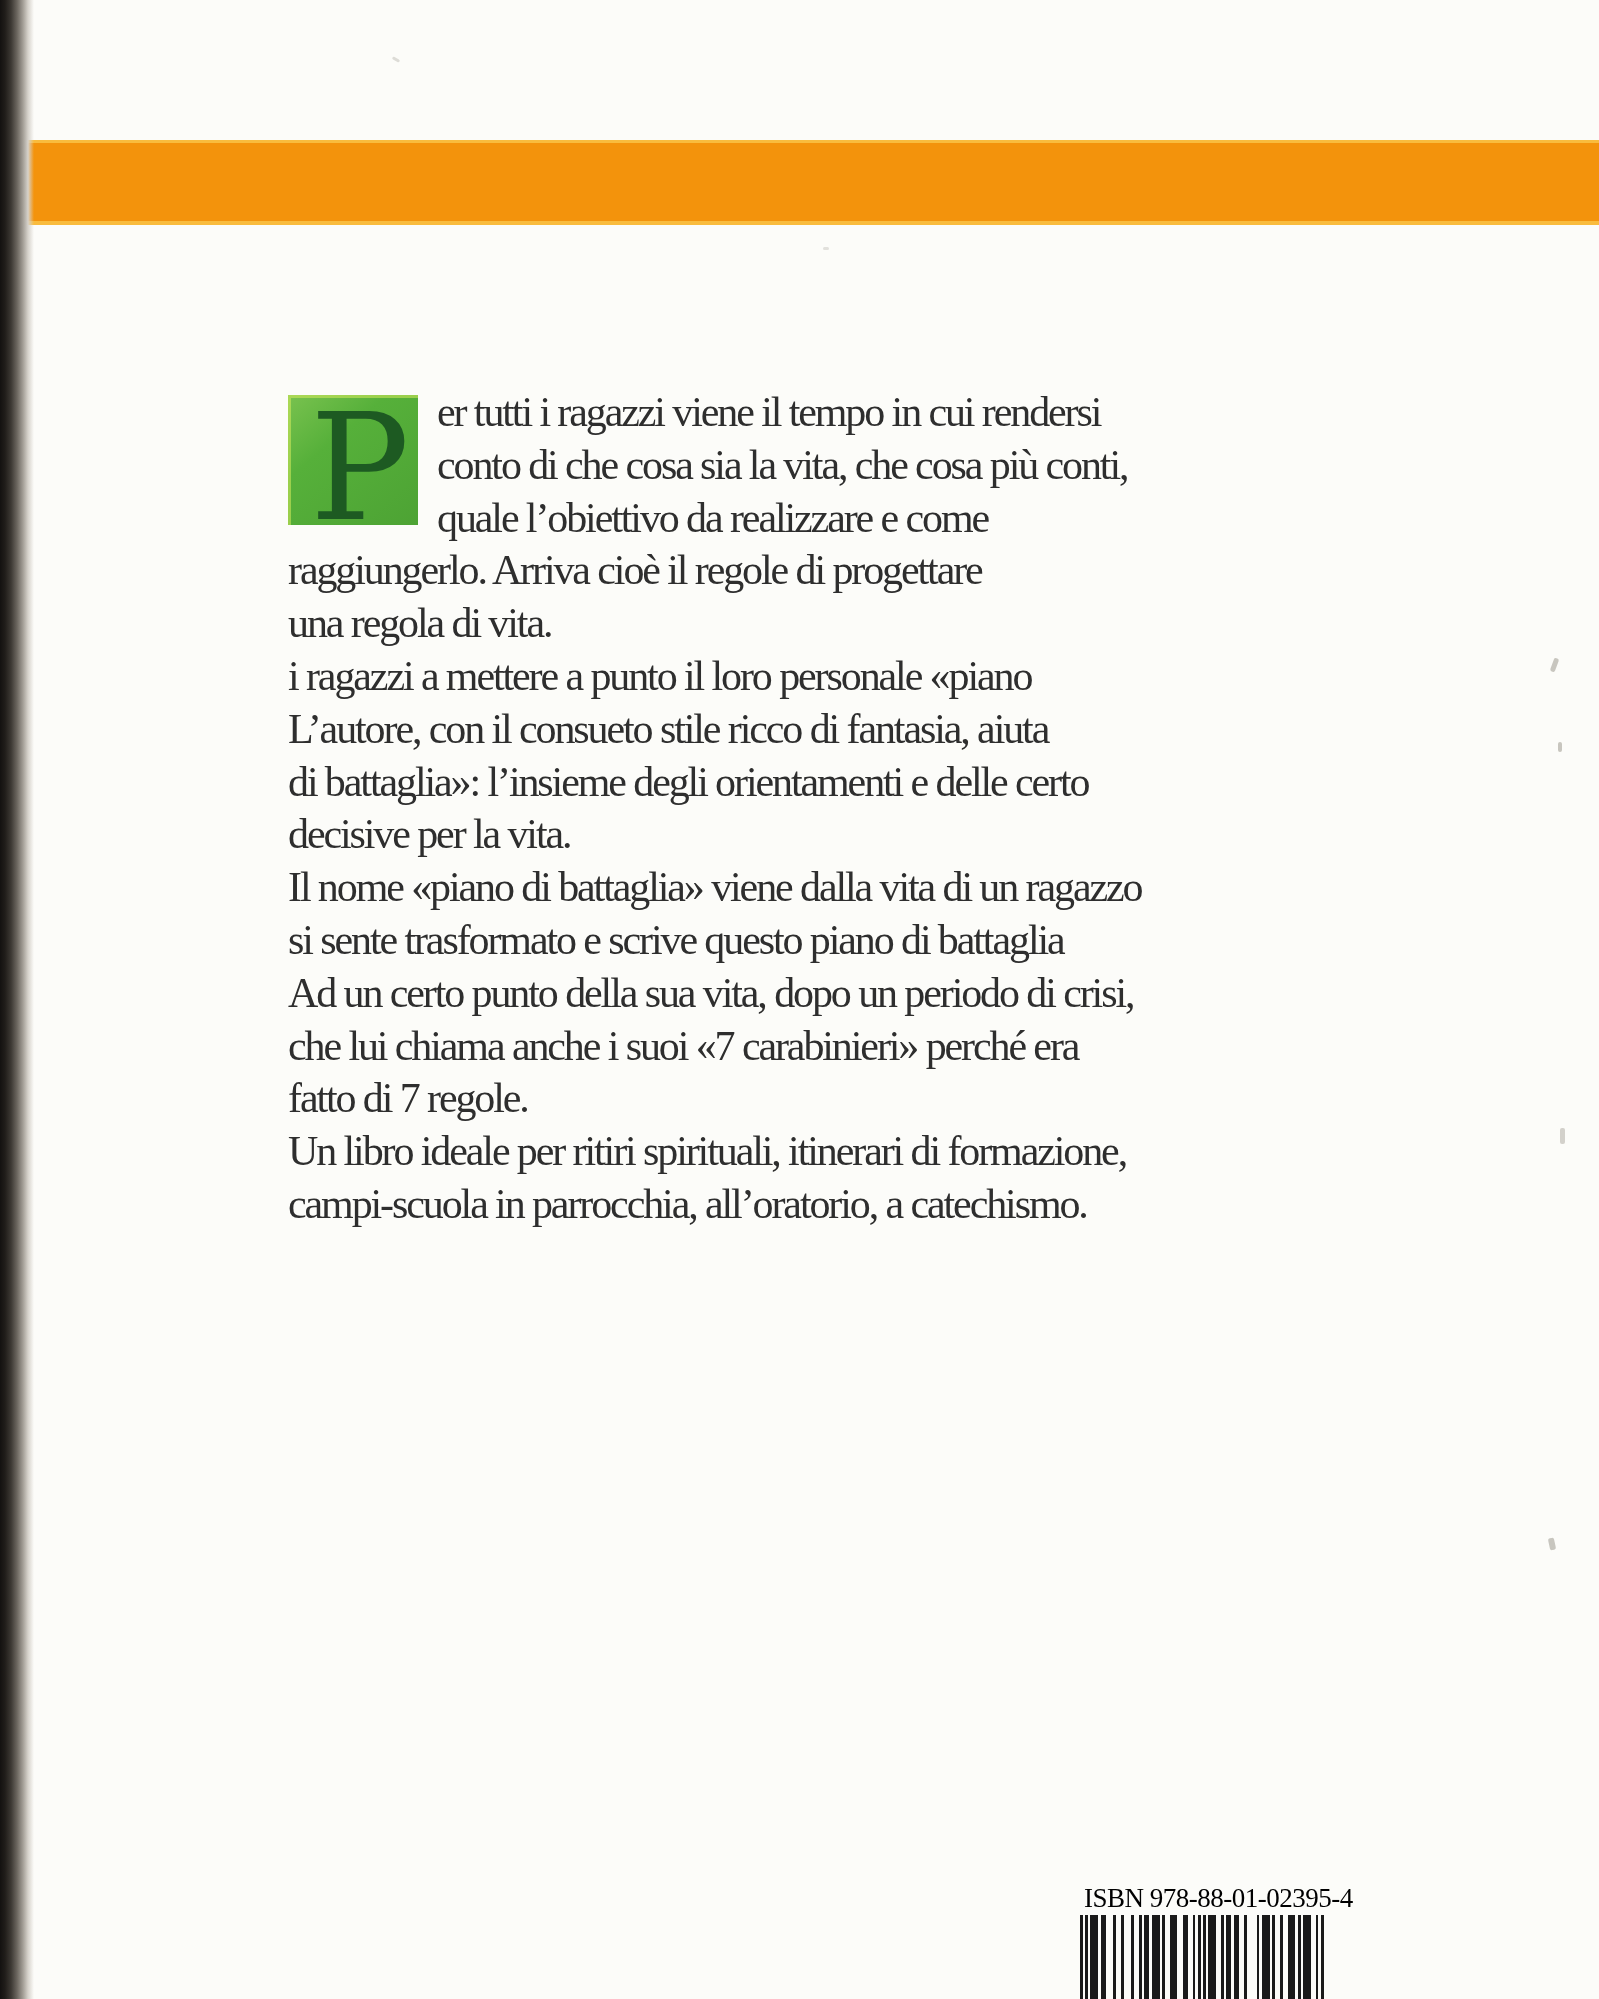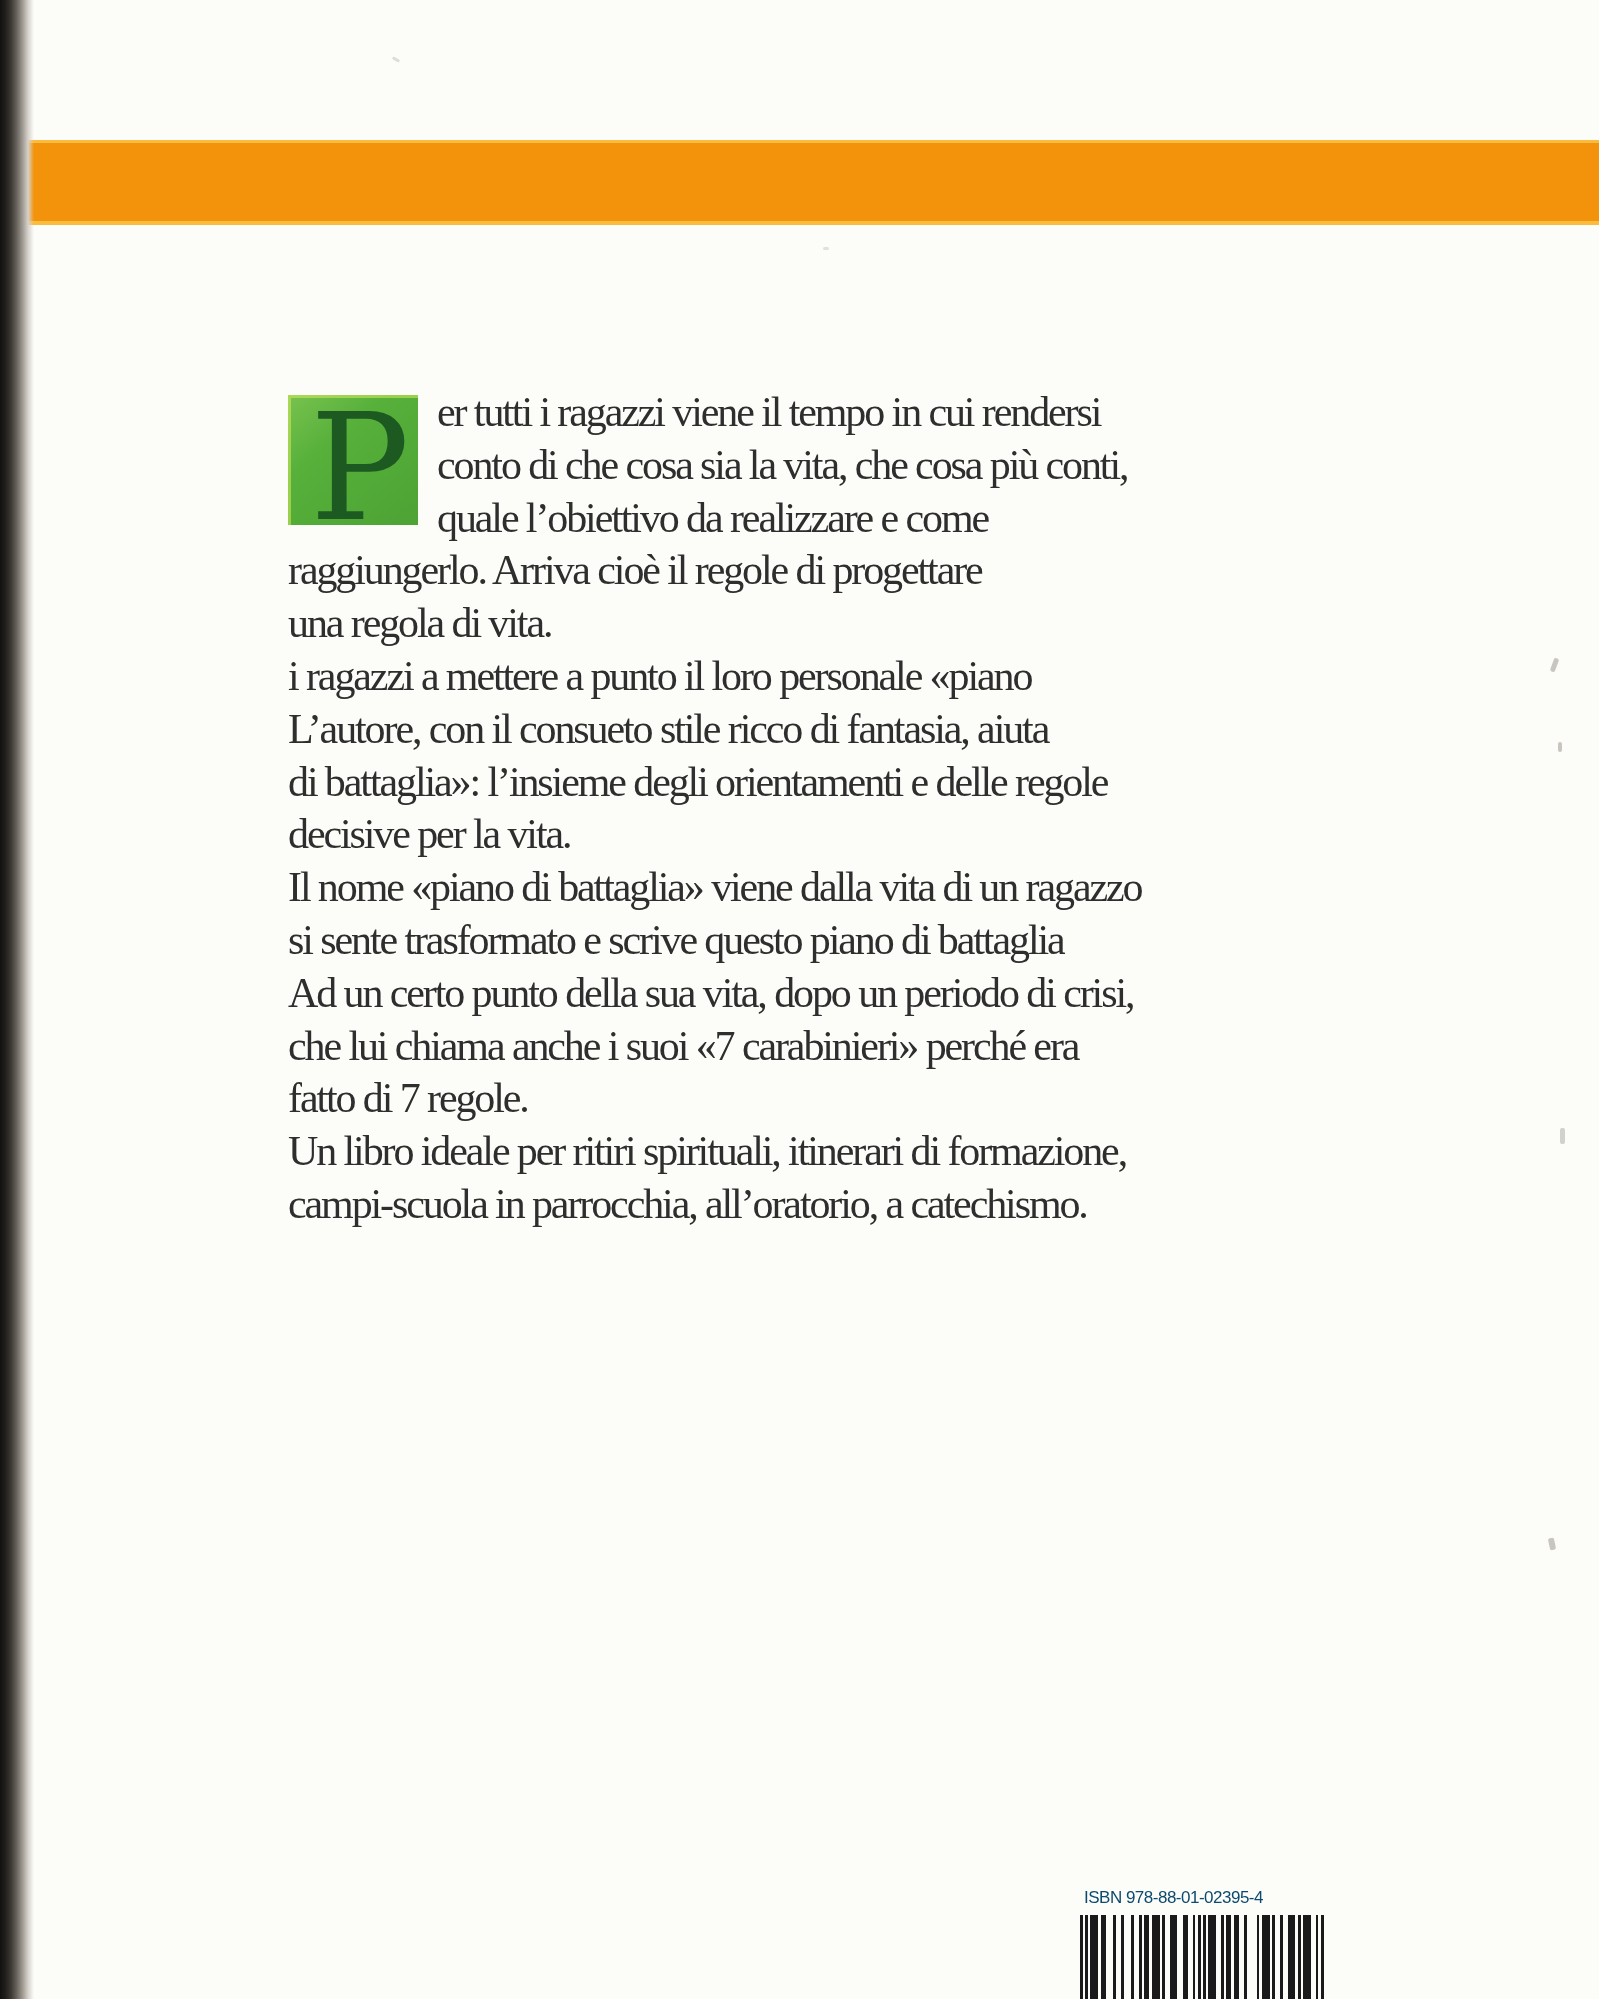--- a/index.html
+++ b/index.html
@@ -41,22 +41,22 @@
   .textblock{position:absolute;left:288px;top:386px;width:1200px;font-family:Liberation Serif, serif;}
   .line{
     height:52.8px;line-height:52.8px;white-space:nowrap;
     font-size:42px;letter-spacing:-2.1px;
     color:var(--text,#2e2e2e);
   }
   .line.indent{padding-left:149px;}
   
   .isbn-block{position:absolute;left:1080px;top:1884px;}
   .isbn-label{
-    font-size:17px;letter-spacing:-0.5px;line-height:28px;
-    color:#0c4a6e;white-space:nowrap;padding-left:4px;
+    font-size:27px;letter-spacing:-0.5px;line-height:28px;
+    color:#000000;white-space:nowrap;padding-left:4px;font-family:Liberation Serif, serif;
   }
   .barcode{
     margin-top:3px;width:244px;height:84px;
     display:flex;align-items:stretch;
   }
   .bc-run{flex:0 0 auto;height:100%;}
   .bc-run.bar{background:var(--barcode-black,#1a1a1a);}
   
   .speck{position:absolute;background:#c8c6bf;border-radius:2px;}
   .speck.s1{left:1552px;top:658px;width:5px;height:14px;transform:rotate(20deg);}
@@ -77,21 +77,21 @@
 </div>
 
 <div class="textblock">
     <div class="line indent">er tutti i ragazzi viene il tempo in cui rendersi</div>
     <div class="line indent">conto di che cosa sia la vita, che cosa più conti,</div>
     <div class="line indent">quale l’obiettivo da realizzare e come</div>
     <div class="line">raggiungerlo. Arriva cioè il regole di progettare</div>
     <div class="line">una regola di vita.</div>
     <div class="line">i ragazzi a mettere a punto il loro personale «piano</div>
     <div class="line">L’autore, con il consueto stile ricco di fantasia, aiuta</div>
-    <div class="line">di battaglia»: l’insieme degli orientamenti e delle regole</div>
+    <div class="line">di battaglia»: l’insieme degli orientamenti e delle certo</div>
     <div class="line">decisive per la vita.</div>
     <div class="line">Il nome «piano di battaglia» viene dalla vita di un ragazzo</div>
     <div class="line">si sente trasformato e scrive questo piano di battaglia</div>
     <div class="line">Ad un certo punto della sua vita, dopo un periodo di crisi,</div>
     <div class="line">che lui chiama anche i suoi «7 carabinieri» perché era</div>
     <div class="line">fatto di 7 regole.</div>
     <div class="line">Un libro ideale per ritiri spirituali, itinerari di formazione,</div>
     <div class="line">campi-scuola in parrocchia, all’oratorio, a catechismo.</div>
   </div>
 

